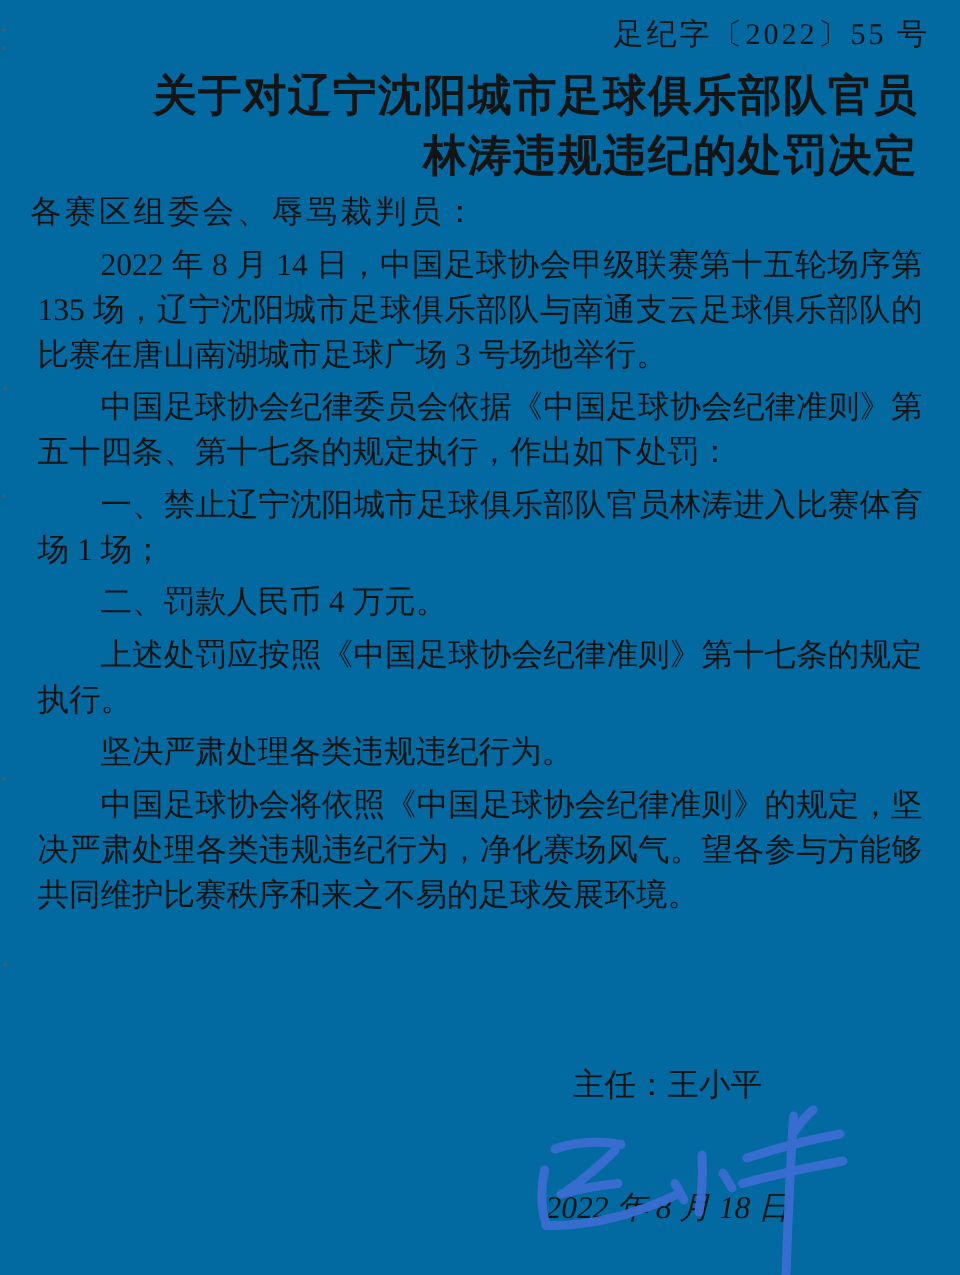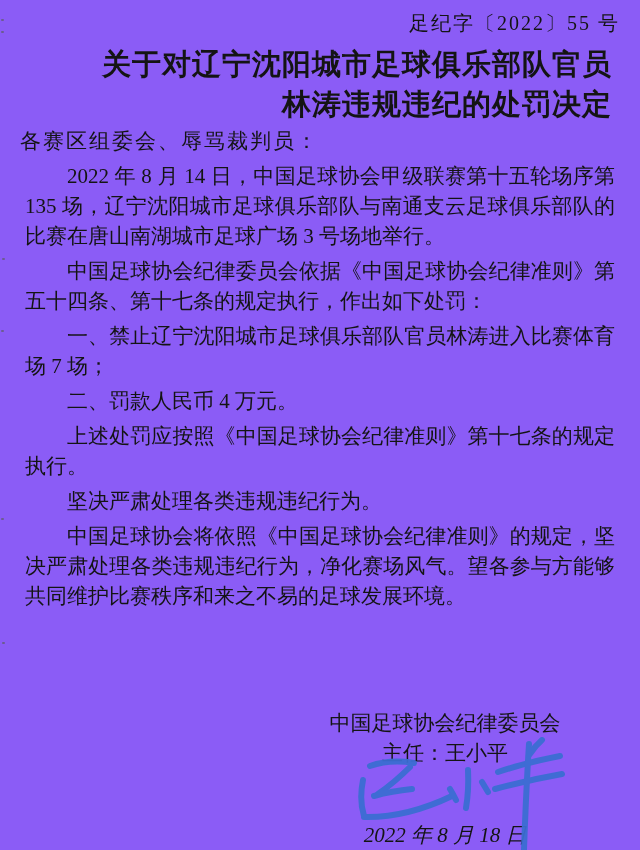--- a/index.html
+++ b/index.html
@@ -1,19 +1,19 @@
 <!DOCTYPE html>
 <html><head>
 <meta charset="utf-8">
 <style>
   html,body{margin:0;padding:0;background:#ffffff;}
   .page{
     position:relative;
     width:640px;height:850px;
-    background:#8b5cf6;
+    background:#0369a1;
     font-family:"Liberation Serif","DejaVu Serif",serif;
     color:#141414;
     overflow:hidden;
   }
   .doc-number{
     text-align:right;
     padding:11px 20px 0 0;
     font-size:20px;
     line-height:24px;
     letter-spacing:2px;
@@ -87,29 +87,28 @@
 
   <h1 class="title">
     <span>关于对辽宁沈阳城市足球俱乐部队官员</span><br>
     <span>林涛违规违纪的处罚决定</span>
   </h1>
 
   <div class="body-text">
     <div class="salutation">各赛区组委会、辱骂裁判员：</div>
     <p>2022 年 8 月 14 日，中国足球协会甲级联赛第十五轮场序第 135 场，辽宁沈阳城市足球俱乐部队与南通支云足球俱乐部队的比赛在唐山南湖城市足球广场 3 号场地举行。</p>
     <p>中国足球协会纪律委员会依据《中国足球协会纪律准则》第五十四条、第十七条的规定执行，作出如下处罚：</p>
-    <p>一、禁止辽宁沈阳城市足球俱乐部队官员林涛进入比赛体育场 7 场；</p>
+    <p>一、禁止辽宁沈阳城市足球俱乐部队官员林涛进入比赛体育场 1 场；</p>
     <p>二、罚款人民币 4 万元。</p>
     <p>上述处罚应按照《中国足球协会纪律准则》第十七条的规定执行。</p>
     <p>坚决严肃处理各类违规违纪行为。</p>
     <p>中国足球协会将依照《中国足球协会纪律准则》的规定，坚决严肃处理各类违规违纪行为，净化赛场风气。望各参与方能够共同维护比赛秩序和来之不易的足球发展环境。</p>
   </div>
 
   <div class="sign-block">
-    <div>中国足球协会纪律委员会</div>
     <div>主任：王小平</div>
     <div class="sign-date">2022 年 8 月 18 日</div>
   </div>
 
   <svg class="signature-svg" viewBox="0 0 250 122" aria-hidden="true">
     <g stroke="#3b6ed2">
 
       <path d="M30,34 Q50,27 74,31"></path>
       <path d="M70,35 Q55,50 38,62"></path>
       <path d="M34,64 Q52,59 72,57"></path>

